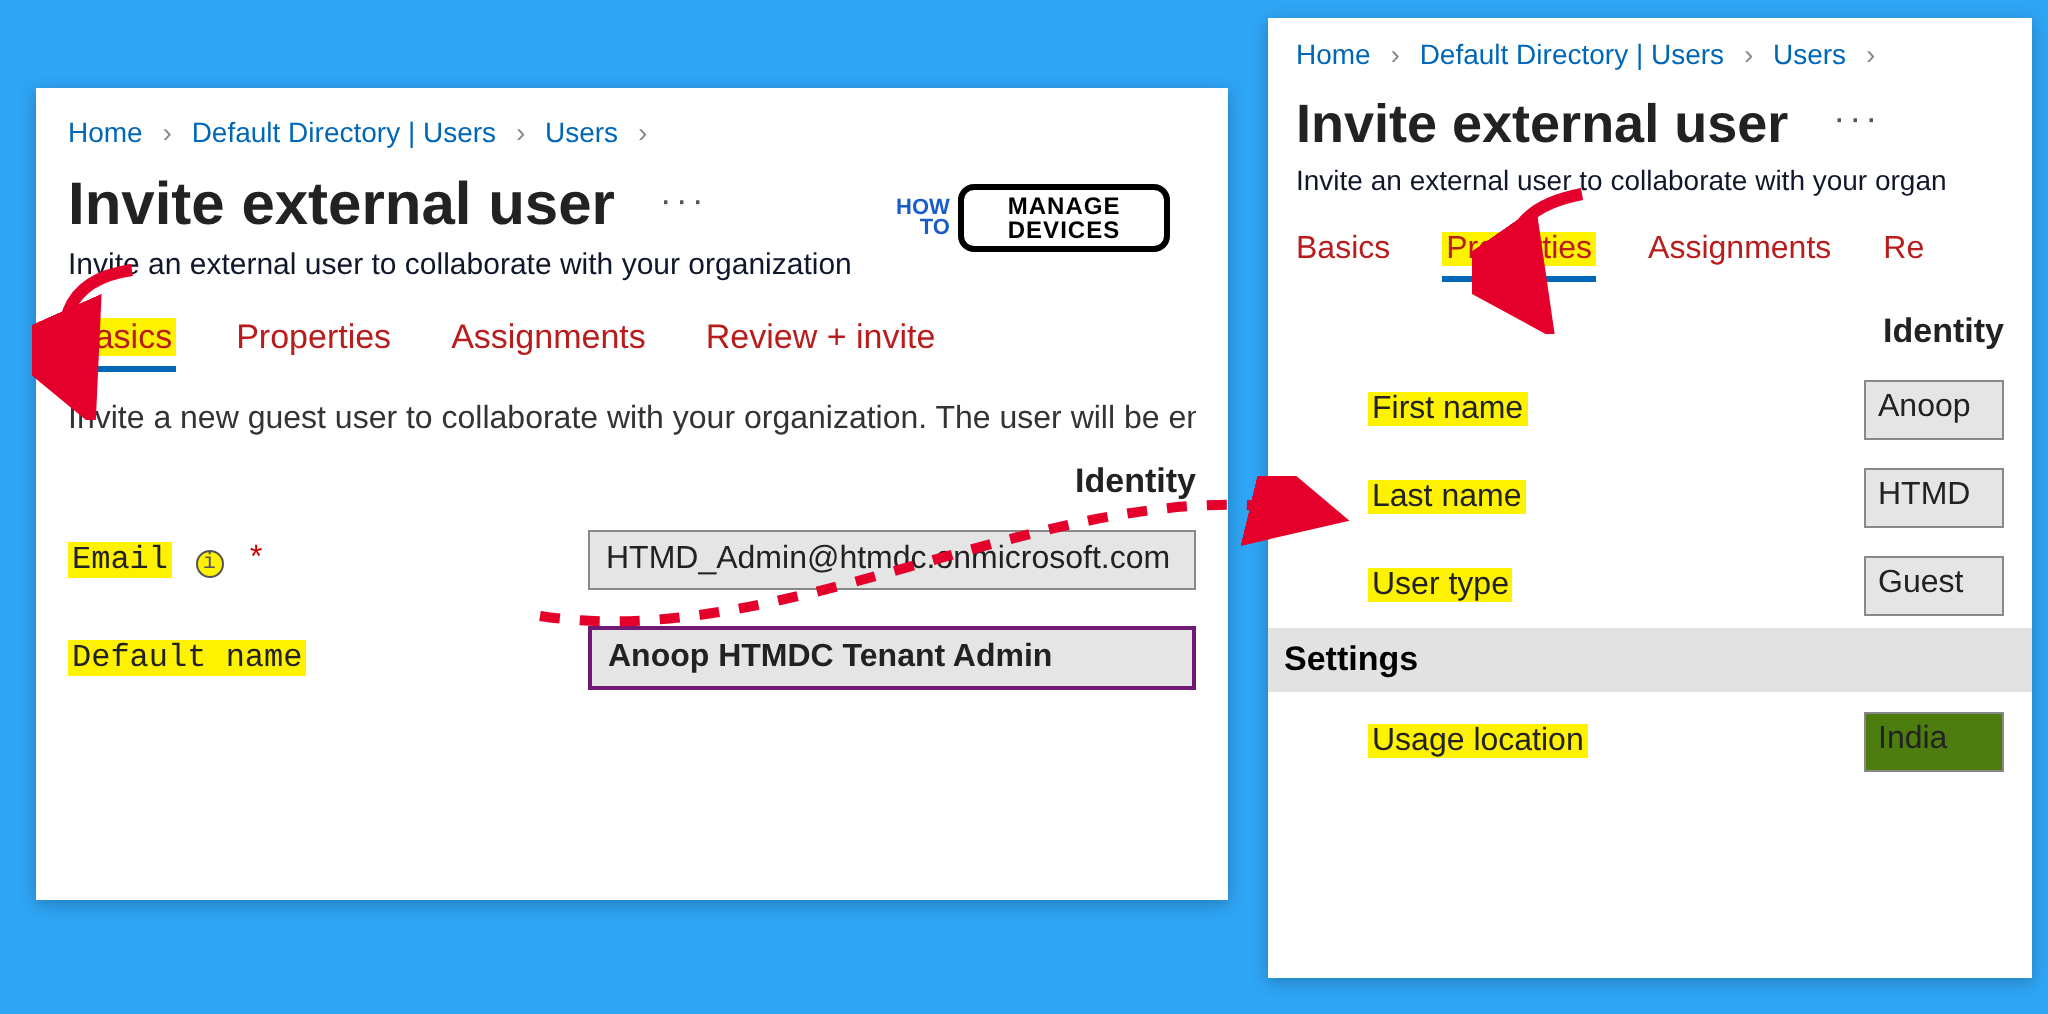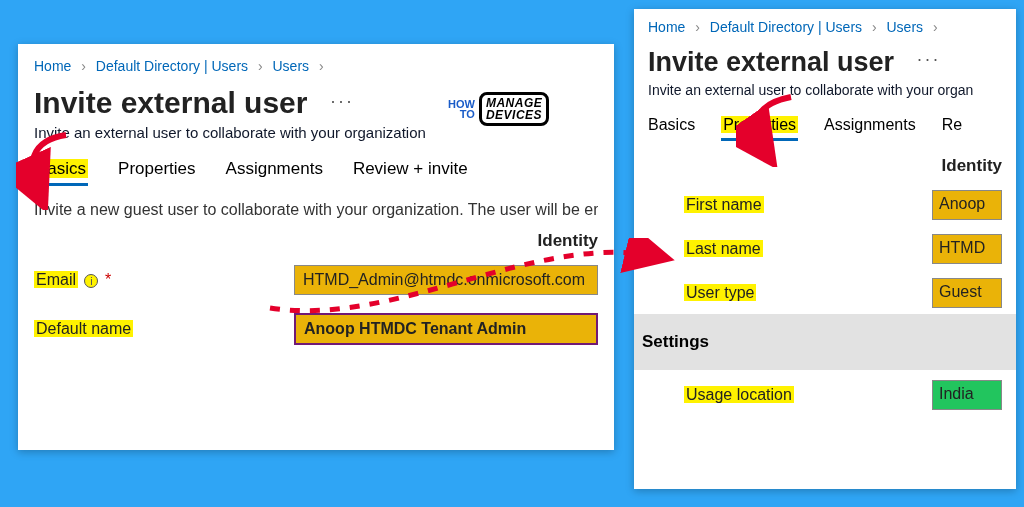--- a/index.html
+++ b/index.html
@@ -48,69 +48,69 @@
   .elips { display:inline-block; margin-left:18px; color:#555; letter-spacing:2px; vertical-align: 6px; font-size:18px; cursor:pointer;}
   .subtitle {
     font-size: 15px;
     color: #0f172a;
     margin: 2px 0 18px 0;
   }
   .tabs {
     display: flex;
     gap: 30px;
     font-size: 17px;
-    color: #000000;
+    color: #b91c1c;
     margin-bottom: 18px;
     align-items: flex-end;
   }
   .tab { cursor: pointer; padding-bottom: 4px; position: relative; white-space: nowrap;}
   .tab.sel { font-weight: 400; }
   .tab.sel::after {
     content: "";
     position: absolute; left: 0; right: 0; bottom: -3px;
     height: 3px; background: #0067b8;
   }
   .hi { background: #fff200; padding: 0 2px; }
   .desc { font-size: 16px; color: #333; margin-bottom: 12px; white-space: nowrap; overflow:hidden;}
   .section-head { font-size: 17px; font-weight: 600; color: #222; margin: 10px 0 14px 0; text-align: right; }
   .row { display: flex; align-items: center; margin-bottom: 18px; }
-  .row .label { width: 260px; font-size: 16px; color: #222; }
+  .row .label { width: 260px; font-size: 16px; color: #222; font-family: Liberation Mono, monospace; }
   .row .label-r { width: 160px; font-size: 16px; color: #222; padding-left: 36px; }
   .input {
     flex: 1;
     border: 1px solid #888;
     padding: 5px 8px;
     font-size: 16px;
     color: #222;
-    background: #eab308;
+    background: #e5e5e5;
     min-height: 30px;
   }
   .input.focus { border: 2px solid #701a75; font-weight: bold; }
   .req { color: #c00; margin-left: 2px; }
   .info-icon {
     display:inline-block; width:14px; height:14px;
     border:1.5px solid #555; border-radius:50%;
     font-size:11px; line-height:13px; text-align:center; color:#555;
     margin-left:2px;
   }
   .settings-bar {
-    background: #e2e2e2; padding: 18px 8px; font-size:17px; font-weight:600; margin: 6px -14px 10px -14px;
+    background: #e2e2e2; padding: 6px 8px; font-size:17px; font-weight:600; margin: 6px -14px 10px -14px;
   }
   .input.small { width: 70px; flex: none; border:1px solid #888; padding:4px 6px;}
-  .input.gray  { background:#22c55e; }
+  .input.gray  { background:#4d7c0f; }
   
   .logo {
     position: absolute; left: 448px; top: 92px;
     display: flex; align-items: center; gap: 4px;
   }
   .logo-how { font-size:11px; font-weight:800; color:#1a5cc8; line-height:10px; text-align:right;}
   .logo-box {
     border: 3px solid #000; border-radius: 8px;
-    padding: 2px 4px; font-size: 12px; font-weight: 900;
-    line-height: 12px; letter-spacing: 0.5px; font-style: italic;
+    padding: 2px 22px; font-size: 12px; font-weight: 900;
+    line-height: 12px; letter-spacing: 0.5px;
   }
   
   .arrow { position:absolute; pointer-events:none; }
 </style>
 </head>
 <body>
 
 <div class="panel panel-left">
   <div class="breadcrumb">
     <span class="crumb">Home</span>

